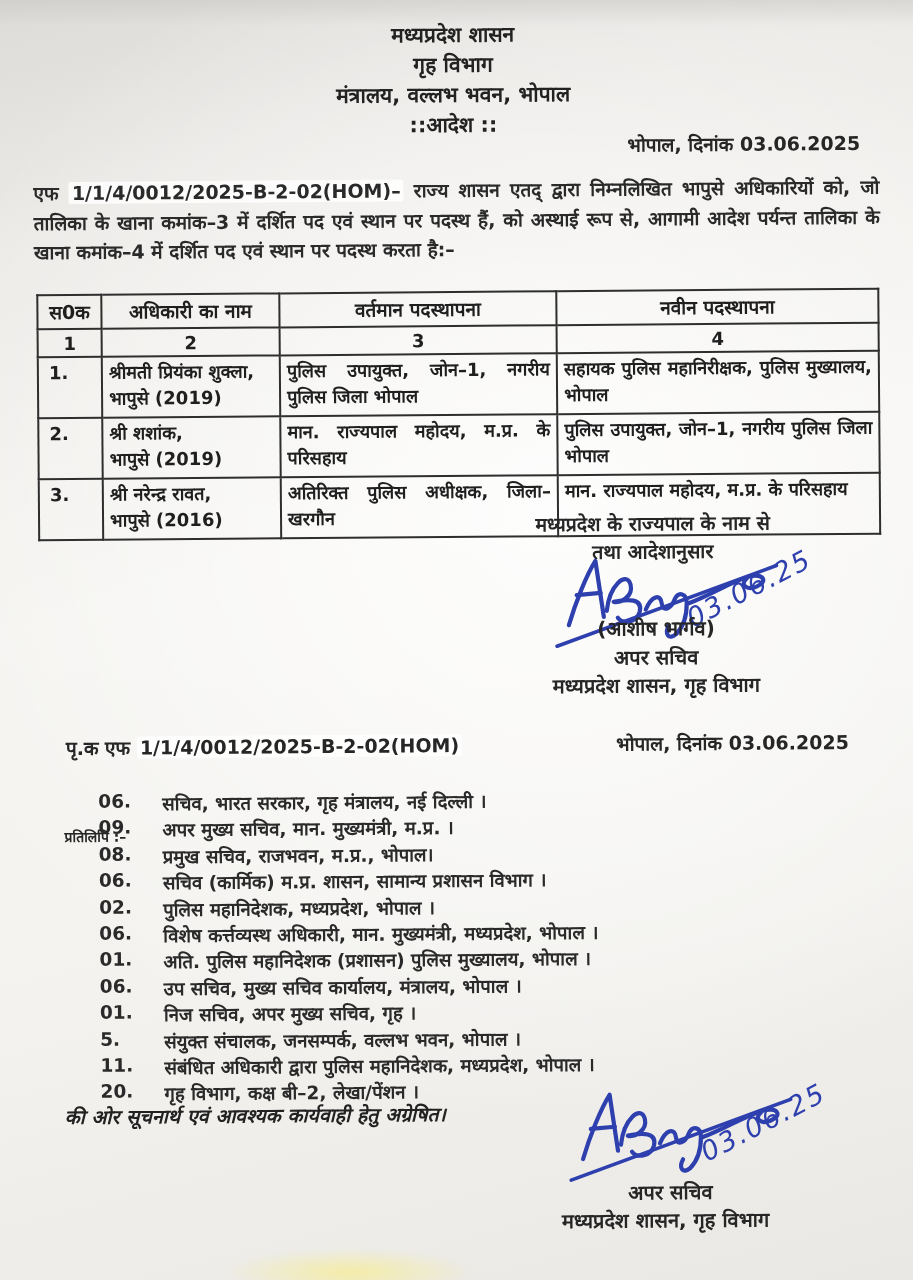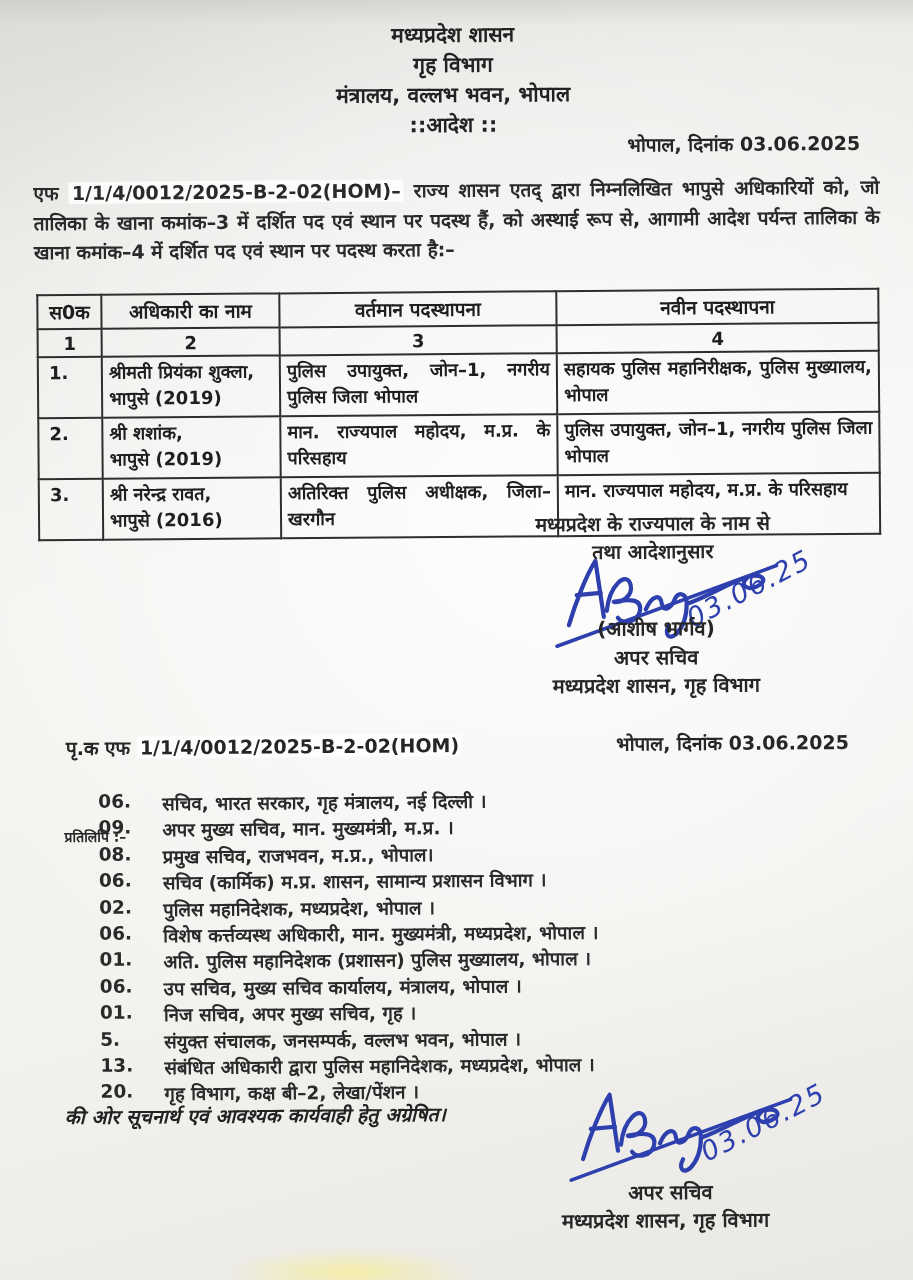--- a/index.html
+++ b/index.html
@@ -175,21 +175,21 @@
         </div>
       <div class="copy-row">
           <span class="copy-no">01.</span>
           <span class="copy-txt">निज सचिव, अपर मुख्य सचिव, गृह ।</span>
         </div>
       <div class="copy-row">
           <span class="copy-no">5.</span>
           <span class="copy-txt">संयुक्त संचालक, जनसम्पर्क, वल्लभ भवन, भोपाल ।</span>
         </div>
       <div class="copy-row">
-          <span class="copy-no">13.</span>
+          <span class="copy-no">11.</span>
           <span class="copy-txt">संबंधित अधिकारी द्वारा पुलिस महानिदेशक, मध्यप्रदेश, भोपाल ।</span>
         </div>
       <div class="copy-row">
           <span class="copy-no">20.</span>
           <span class="copy-txt">गृह विभाग, कक्ष बी–2, लेखा/पेंशन ।</span>
         </div>
     </div>
 
     <div class="fwd">की ओर सूचनार्थ एवं आवश्यक कार्यवाही हेतु अग्रेषित।</div>
 

